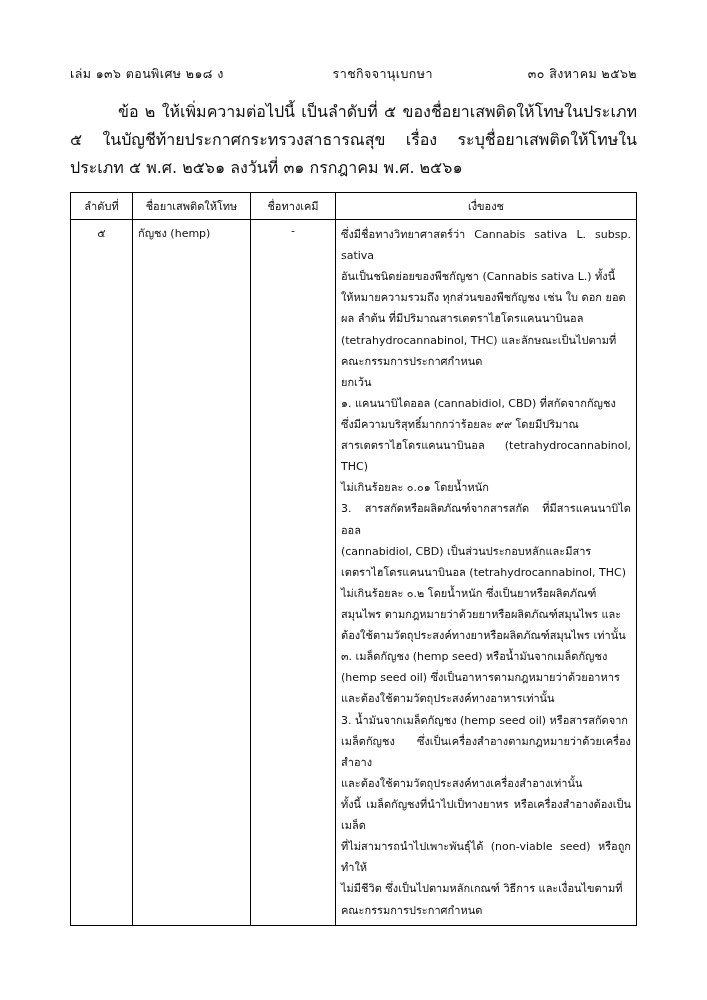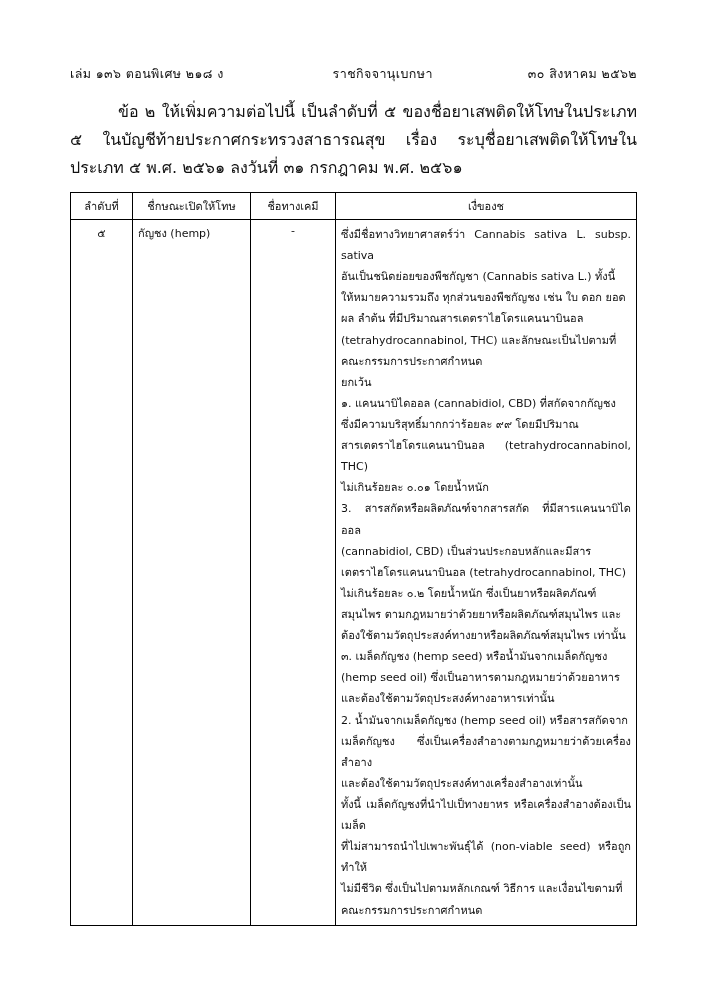--- a/index.html
+++ b/index.html
@@ -117,21 +117,21 @@
   <table class="doc-table">
     <colgroup>
       <col class="c1">
         <col class="c2">
         <col class="c3">
         <col class="c4">
     </colgroup>
     <thead>
       <tr>
         <th>ลำดับที่</th>
-        <th>ชื่กษณะเปิดให้โทษ</th>
+        <th>ชื่อยาเสพติดให้โทษ</th>
         <th>ชื่อทางเคมี</th>
         <th>เงื่ของช</th>
       </tr>
     </thead>
     <tbody>
       <tr>
         <td class="c1">๕</td>
         <td class="c2">กัญชง (hemp)</td>
         <td class="c3">-</td>
         <td class="c4">
@@ -148,21 +148,21 @@
           <span class="cond-line">ไม่เกินร้อยละ ๐.๐๑ โดยน้ำหนัก</span>
           <span class="cond-line">3. สารสกัดหรือผลิตภัณฑ์จากสารสกัด ที่มีสารแคนนาบิไดออล</span>
           <span class="cond-line">(cannabidiol, CBD) เป็นส่วนประกอบหลักและมีสาร</span>
           <span class="cond-line">เตตราไฮโดรแคนนาบินอล (tetrahydrocannabinol, THC)</span>
           <span class="cond-line">ไม่เกินร้อยละ ๐.๒ โดยน้ำหนัก ซึ่งเป็นยาหรือผลิตภัณฑ์</span>
           <span class="cond-line">สมุนไพร ตามกฎหมายว่าด้วยยาหรือผลิตภัณฑ์สมุนไพร และ</span>
           <span class="cond-line">ต้องใช้ตามวัตถุประสงค์ทางยาหรือผลิตภัณฑ์สมุนไพร เท่านั้น</span>
           <span class="cond-line">๓. เมล็ดกัญชง (hemp seed) หรือน้ำมันจากเมล็ดกัญชง</span>
           <span class="cond-line">(hemp seed oil) ซึ่งเป็นอาหารตามกฎหมายว่าด้วยอาหาร</span>
           <span class="cond-line">และต้องใช้ตามวัตถุประสงค์ทางอาหารเท่านั้น</span>
-          <span class="cond-line">2. น้ำมันจากเมล็ดกัญชง (hemp seed oil) หรือสารสกัดจาก</span>
+          <span class="cond-line">3. น้ำมันจากเมล็ดกัญชง (hemp seed oil) หรือสารสกัดจาก</span>
           <span class="cond-line">เมล็ดกัญชง ซึ่งเป็นเครื่องสำอางตามกฎหมายว่าด้วยเครื่องสำอาง</span>
           <span class="cond-line">และต้องใช้ตามวัตถุประสงค์ทางเครื่องสำอางเท่านั้น</span>
           <span class="cond-line">ทั้งนี้ เมล็ดกัญชงที่นำไปเป็ทางยาหร หรือเครื่องสำอางต้องเป็นเมล็ด</span>
           <span class="cond-line">ที่ไม่สามารถนำไปเพาะพันธุ์ได้ (non-viable seed) หรือถูกทำให้</span>
           <span class="cond-line">ไม่มีชีวิต ซึ่งเป็นไปตามหลักเกณฑ์ วิธีการ และเงื่อนไขตามที่</span>
           <span class="cond-line">คณะกรรมการประกาศกำหนด</span>
         </td>
       </tr>
     </tbody>
   </table>

